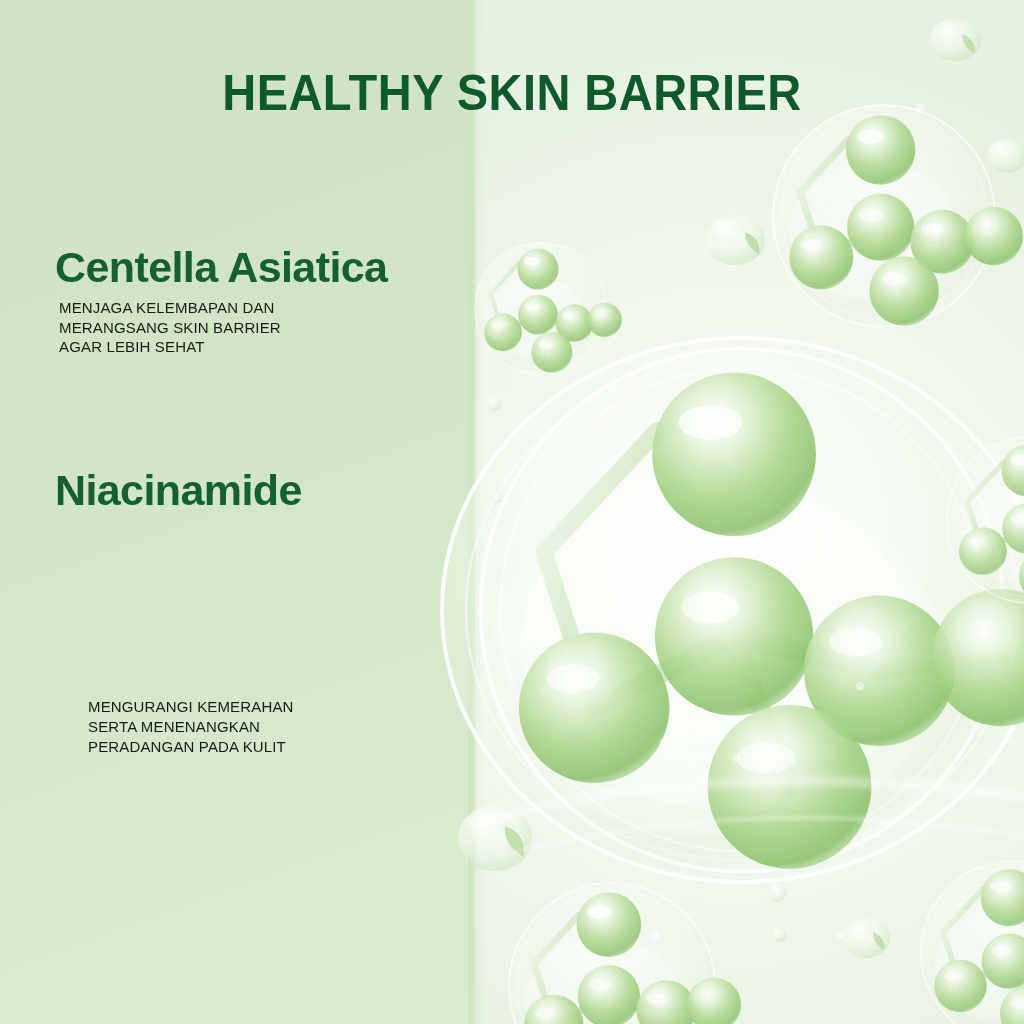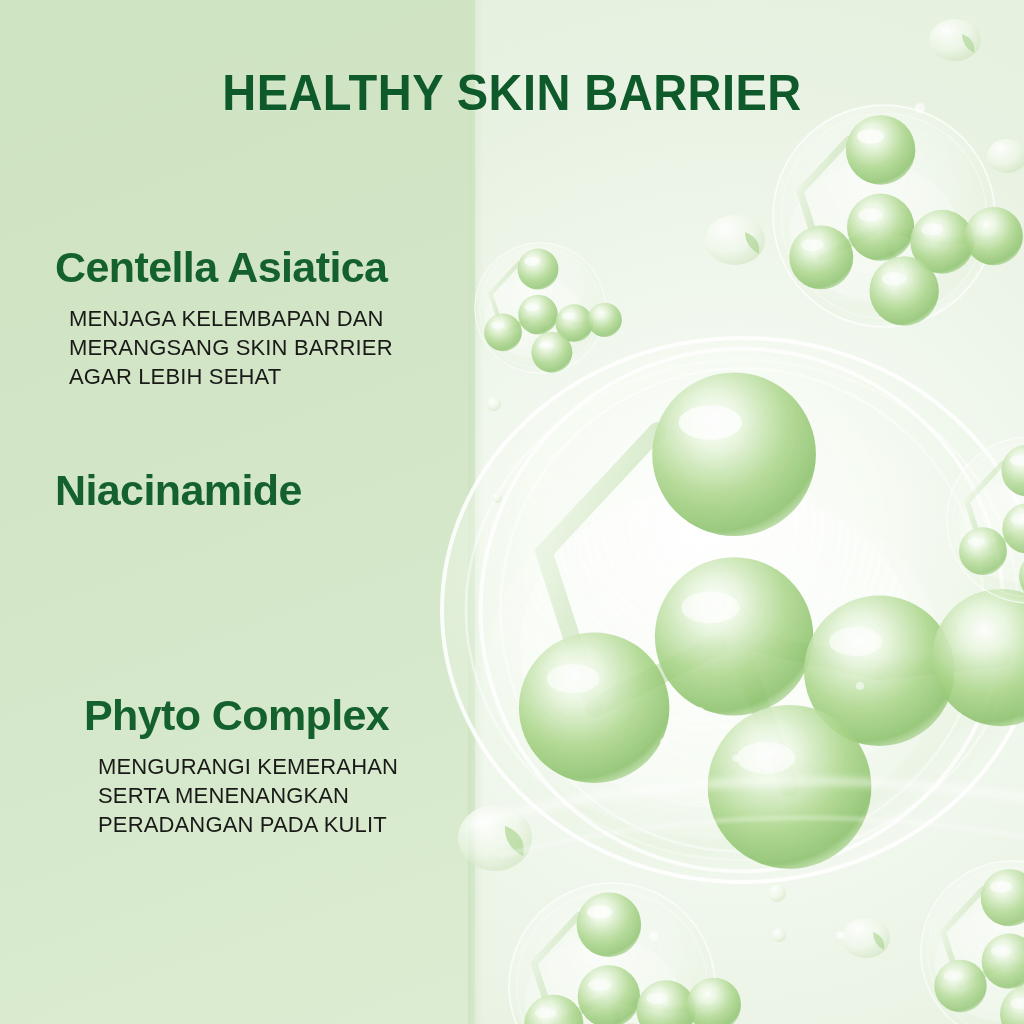--- a/index.html
+++ b/index.html
@@ -52,25 +52,25 @@
   .block .head{
     font-weight:700;
     color:#15612e;
     line-height:1.04;
     letter-spacing:-0.6px;
     margin:0 0 8px 0;
   }
   .block .desc{
     color:#191a18;
     font-weight:400;
-    font-size:22px;
+    font-size:15px;
     line-height:1.32;
     letter-spacing:0.15px;
     white-space:pre-line;
-    margin:14px;
+    margin:4px;
   }
 
   #block-0{left:55px;top:245px;}
   #block-0 .head{font-size:43px;}
   #block-1{left:55px;top:468px;text-align:right;}
   #block-1 .head{font-size:43px;}
   #block-2{left:84px;top:693px;}
   #block-2 .head{font-size:43px;}
 </style>
 </head>
@@ -221,20 +221,19 @@
       <div class="desc">MENJAGA KELEMBAPAN DAN
 MERANGSANG SKIN BARRIER
 AGAR LEBIH SEHAT</div>
     </div>
 
     <div class="block" id="block-1">
       <div class="head">Niacinamide</div>
     </div>
 
     <div class="block" id="block-2">
-      <div class="head">Phyto Complex</div>
       <div class="desc">MENGURANGI KEMERAHAN
 SERTA MENENANGKAN
 PERADANGAN PADA KULIT</div>
     </div>
 
   </div>
 </div>
 
 </body></html>

